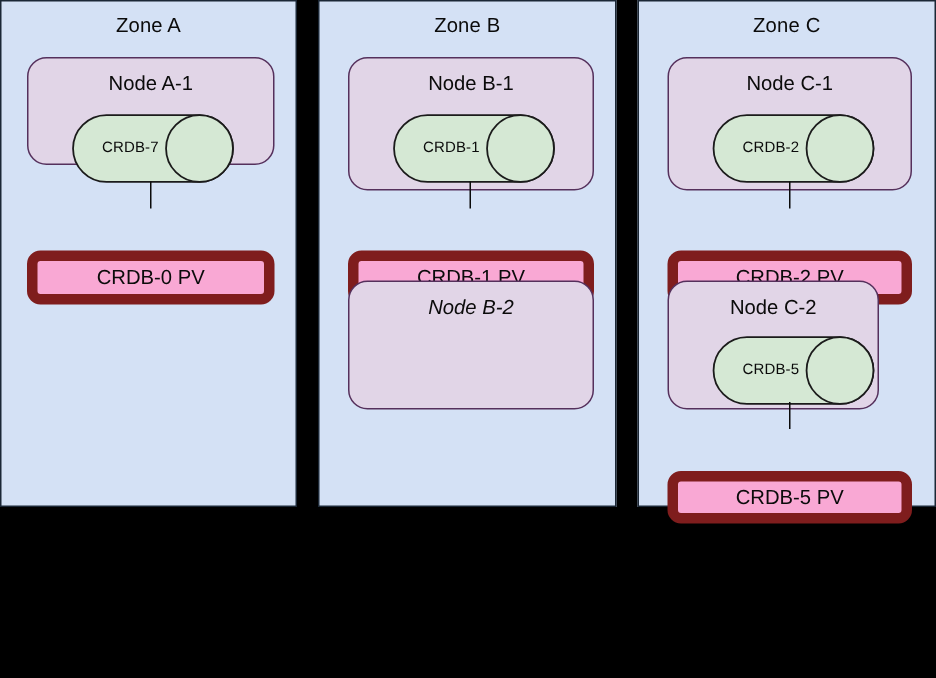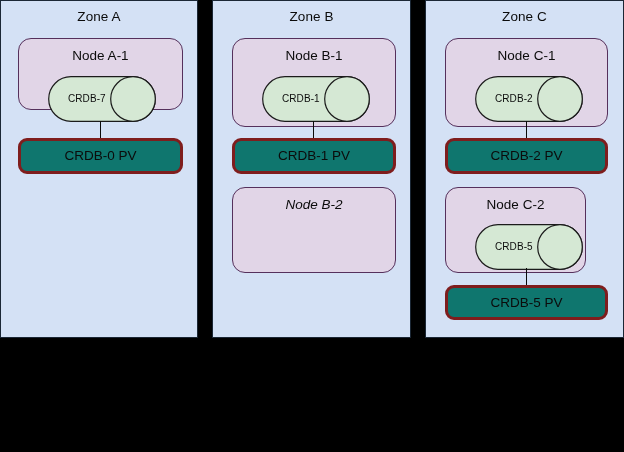--- a/index.html
+++ b/index.html
@@ -54,27 +54,28 @@
     right: 0;
     text-align: center;
     font-size: 13.5px;
     color: #0b0b0b;
     line-height: 16px;
   }
 
   
   .pv {
     position: absolute;
-    background: #0f766e;
-    border: 3px solid #7f1d1d;
+    background: #f9a8d4;
+    border: 7px solid #7f1d1d;
     border-radius: 9px;
     box-sizing: border-box;
     display: flex;
     align-items: center;
     justify-content: center;
+    margin-top: 29px;
   }
   .pv-label {
     font-size: 13.5px;
     color: #0b0b0b;
     line-height: 16px;
   }
 
   
   .cylinder {
     position: absolute;

